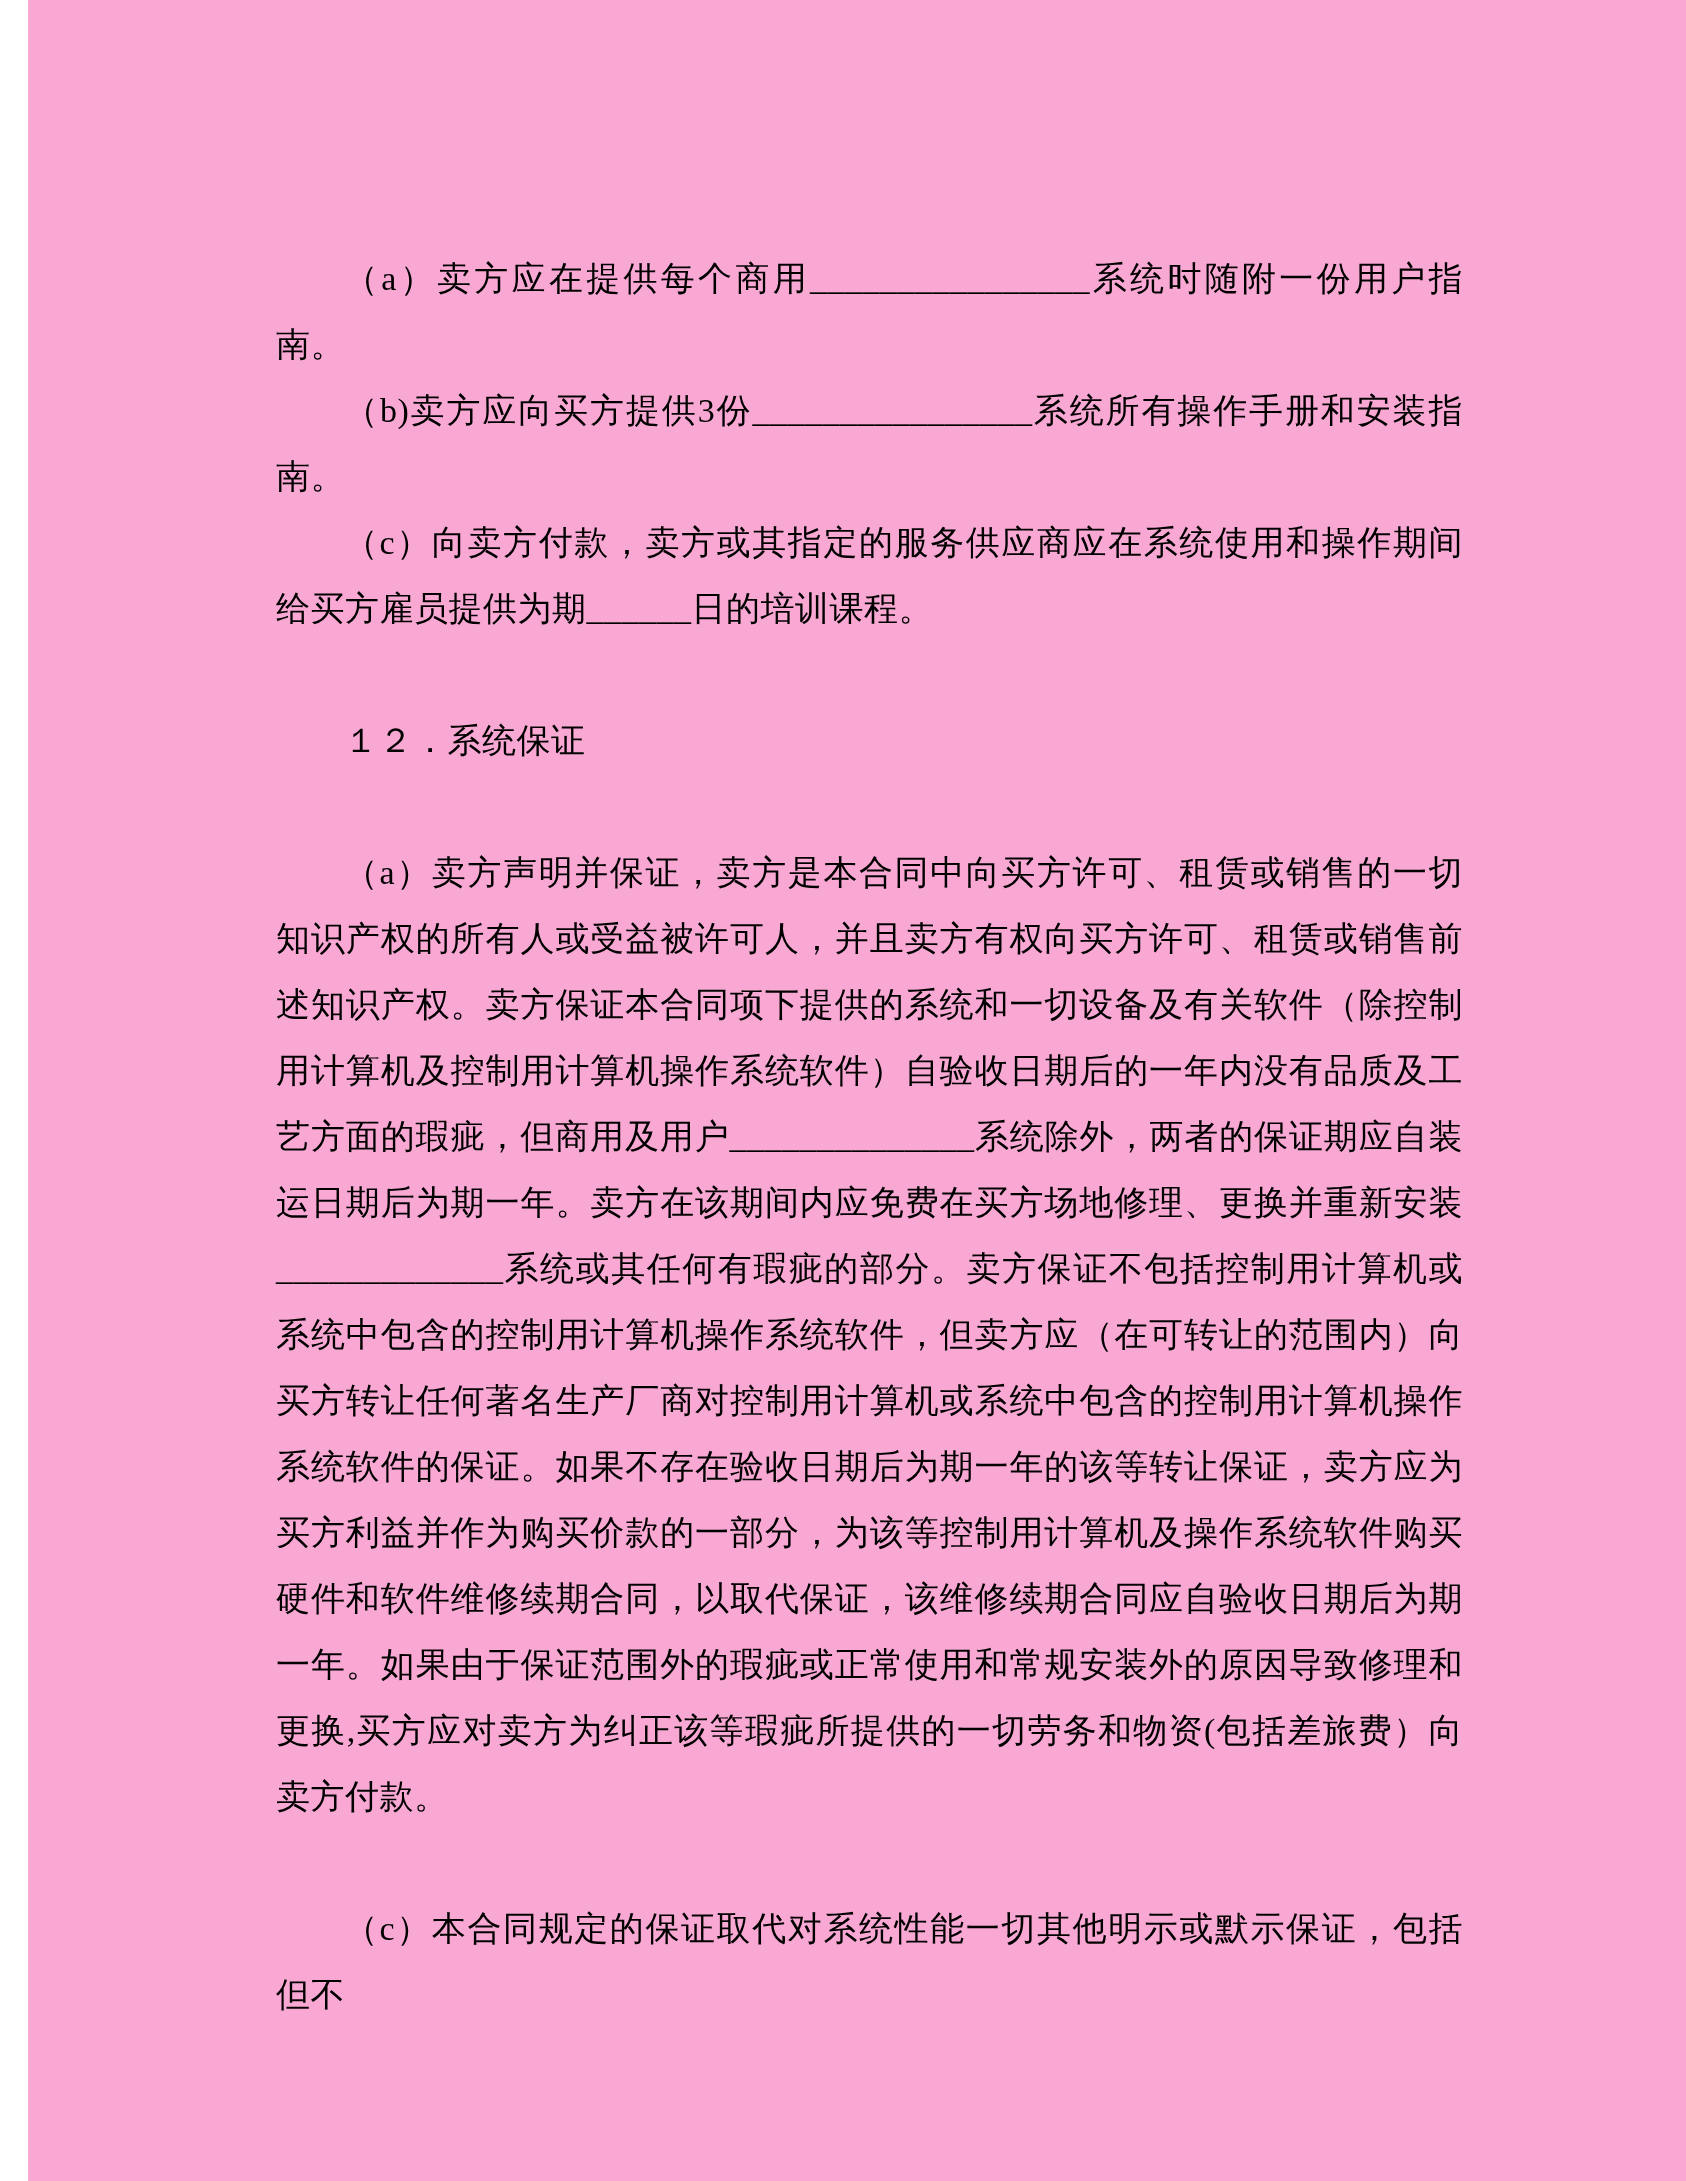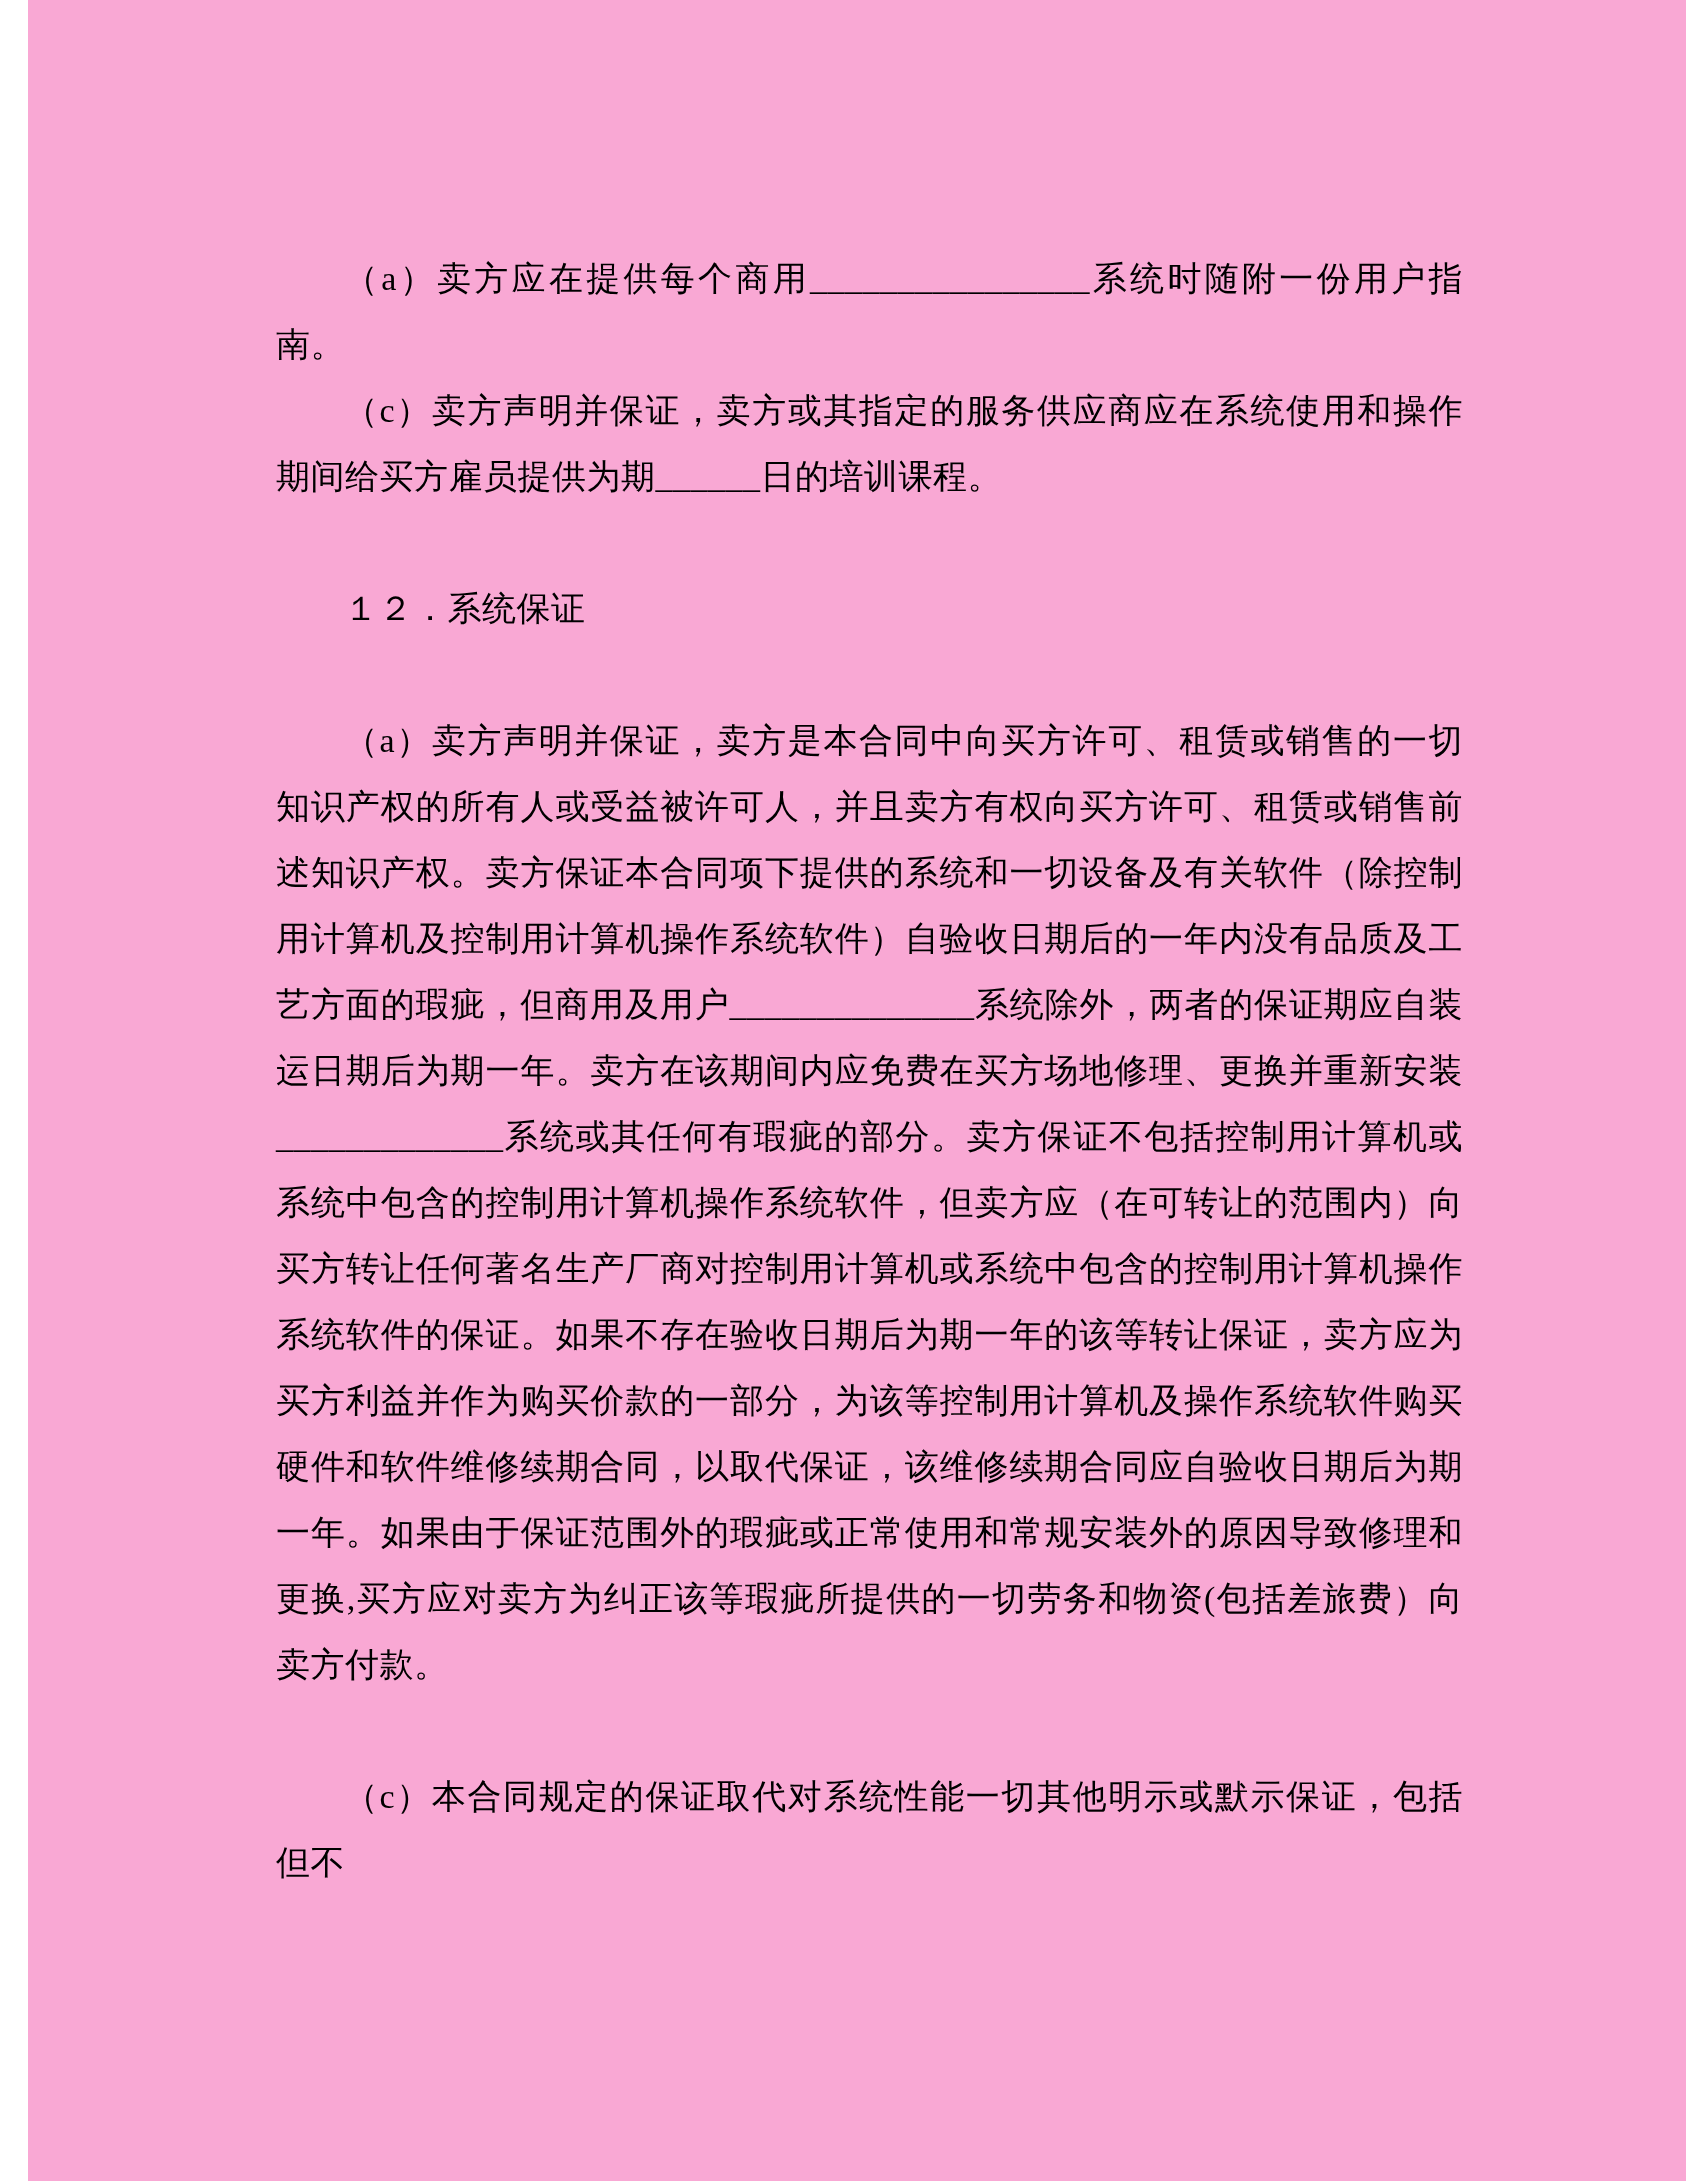--- a/index.html
+++ b/index.html
@@ -35,19 +35,20 @@
     .heading {
       font-weight: normal;
     }
   </style>
 </head>
 <body>
 
 <div class="page">
   <div class="content">
     <p class="para">（a）卖方应在提供每个商用________________系统时随附一份用户指南。</p>
-    <p class="para">（c）卖方声明并保证，卖方或其指定的服务供应商应在系统使用和操作期间给买方雇员提供为期______日的培训课程。</p>
+    <p class="para">（b)卖方应向买方提供3份________________系统所有操作手册和安装指南。</p>
+    <p class="para">（c）向卖方付款，卖方或其指定的服务供应商应在系统使用和操作期间给买方雇员提供为期______日的培训课程。</p>
     <p class="para heading gap-above">１２．系统保证</p>
     <p class="para gap-above">（a）卖方声明并保证，卖方是本合同中向买方许可、租赁或销售的一切知识产权的所有人或受益被许可人，并且卖方有权向买方许可、租赁或销售前述知识产权。卖方保证本合同项下提供的系统和一切设备及有关软件（除控制用计算机及控制用计算机操作系统软件）自验收日期后的一年内没有品质及工艺方面的瑕疵，但商用及用户______________系统除外，两者的保证期应自装运日期后为期一年。卖方在该期间内应免费在买方场地修理、更换并重新安装_____________系统或其任何有瑕疵的部分。卖方保证不包括控制用计算机或系统中包含的控制用计算机操作系统软件，但卖方应（在可转让的范围内）向买方转让任何著名生产厂商对控制用计算机或系统中包含的控制用计算机操作系统软件的保证。如果不存在验收日期后为期一年的该等转让保证，卖方应为买方利益并作为购买价款的一部分，为该等控制用计算机及操作系统软件购买硬件和软件维修续期合同，以取代保证，该维修续期合同应自验收日期后为期一年。如果由于保证范围外的瑕疵或正常使用和常规安装外的原因导致修理和更换,买方应对卖方为纠正该等瑕疵所提供的一切劳务和物资(包括差旅费）向卖方付款。</p>
     <p class="para gap-above">（c）本合同规定的保证取代对系统性能一切其他明示或默示保证，包括但不</p>
   </div>
 </div>
 
 
 </body></html>

